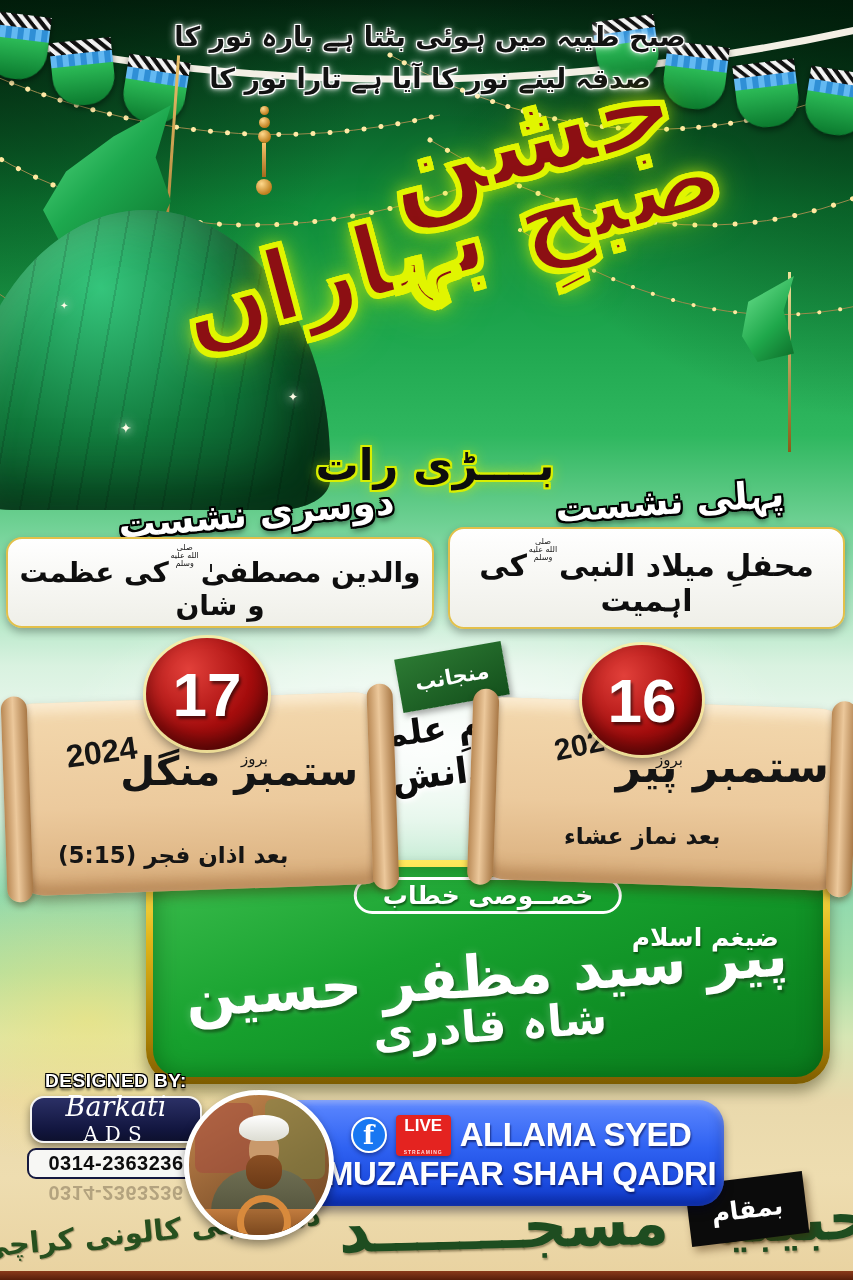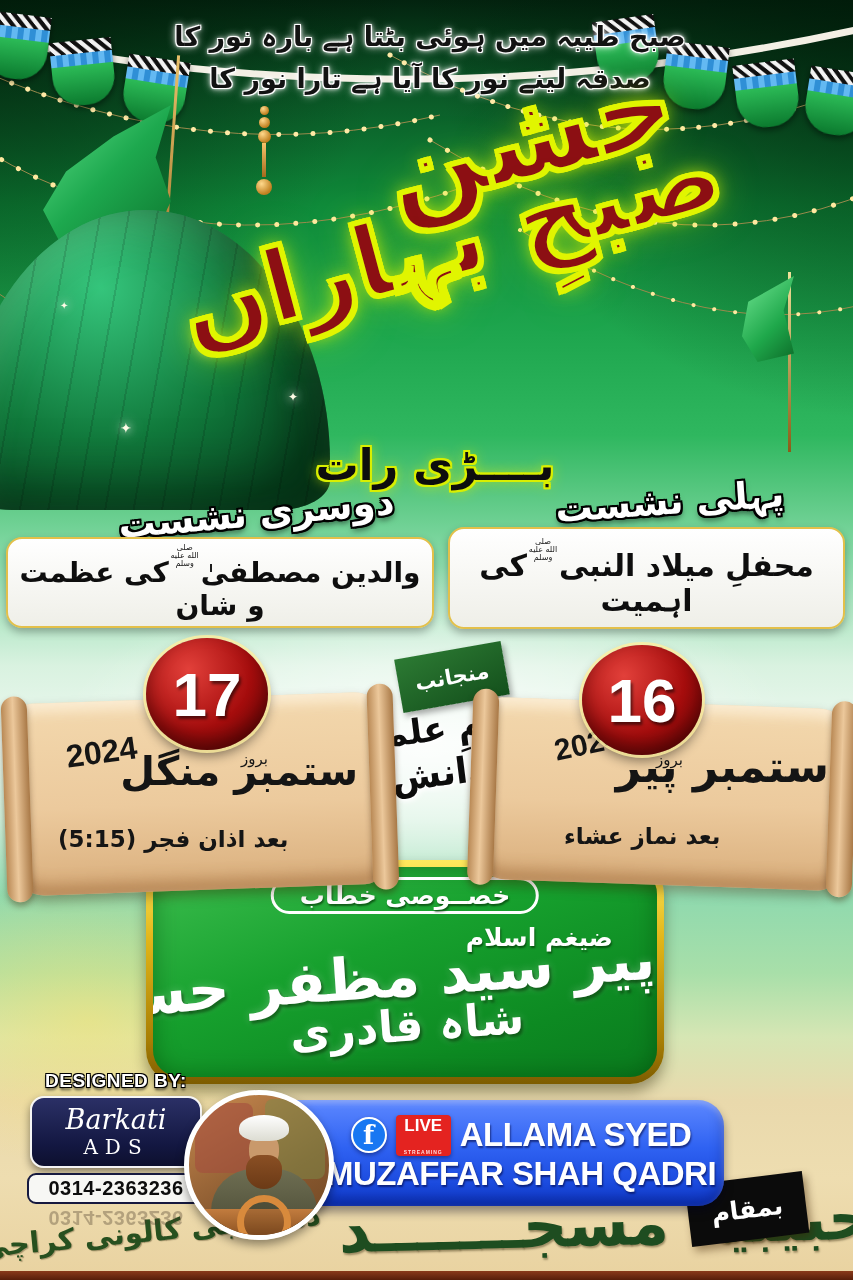--- a/index.html
+++ b/index.html
@@ -128,21 +128,21 @@
   .org-badge{position:absolute;left:398px;top:650px;width:108px;height:54px;
     background:linear-gradient(160deg,#2c7a33,#14501c);transform:rotate(-10deg);
     display:flex;align-items:center;justify-content:center;color:#fff;font-size:21px;font-weight:700;
     direction:rtl;box-shadow:2px 4px 6px rgba(0,0,0,.35);z-index:5;}
   .org-name{position:absolute;left:348px;top:708px;width:176px;text-align:center;direction:rtl;
     transform:rotate(-7deg);color:#0c0c0c;font-weight:700;line-height:1.25;z-index:5;
     text-shadow:0 0 4px #fff,0 0 6px #fff,1px 1px 0 #fff,-1px -1px 0 #fff,2px 2px 6px #fff;}
   .org-name .n1{font-size:34px;} .org-name .n2{font-size:36px;}
 
   
-  .speaker-banner{position:absolute;left:146px;top:860px;width:518px;height:224px;z-index:5;
+  .speaker-banner{position:absolute;left:146px;top:860px;width:684px;height:224px;z-index:5;
     background:linear-gradient(180deg,#ffe95e,#e2b619 35%,#a97f04 80%,#7d5c00);
     border-radius:34px;padding:7px;box-shadow:0 8px 14px rgba(40,30,0,.4);}
   .speaker-inner{width:100%;height:100%;border-radius:27px;position:relative;overflow:hidden;
     background:linear-gradient(160deg,#3cbd4e 0%,#17a12e 40%,#0d8a22 75%,#0a7a1e 100%);
     box-shadow:inset 0 0 24px rgba(0,60,0,.45);}
   .khitab-pill{position:absolute;left:50%;top:10px;transform:translateX(-50%);
     border:3px solid #fff;border-radius:999px;padding:1px 26px;direction:rtl;white-space:nowrap;
     color:#fff;font-size:25px;font-weight:700;text-shadow:1px 2px 2px rgba(0,40,0,.6);}
   .honorific{position:absolute;right:44px;top:56px;color:#fff;font-size:25px;font-weight:700;
     direction:rtl;text-shadow:1px 2px 2px rgba(0,40,0,.6);}
@@ -150,21 +150,21 @@
     transform:rotate(-4deg);color:#fff;line-height:1.08;
     text-shadow:2px 3px 3px rgba(0,45,0,.55),0 0 10px rgba(255,255,255,.25);}
   .speaker-name .s1{font-size:58px;font-weight:700;white-space:nowrap;}
   .speaker-name .s2{font-size:44px;font-weight:700;margin-top:-6px;}
 
   
   .designer{position:absolute;left:20px;top:1070px;width:192px;text-align:center;z-index:7;
     font-family:"Liberation Sans",sans-serif;}
   .designer .head{color:#fff;font-size:19px;font-weight:900;letter-spacing:.5px;
     text-shadow:-1px -1px 0 #000,1px -1px 0 #000,-1px 1px 0 #000,1px 1px 0 #000,0 3px 3px rgba(0,0,0,.7);}
-  .brand-box{margin:4px auto 0;width:172px;height:72px;border-radius:14px;border:2px solid #f5f5f5;
+  .brand-box{margin:4px auto 0;width:172px;height:47px;border-radius:14px;border:2px solid #f5f5f5;
     background:linear-gradient(180deg,#2b3066,#131741 70%,#0d102e);
     display:flex;flex-direction:column;align-items:center;justify-content:center;color:#fff;
     box-shadow:0 4px 8px rgba(0,0,0,.45);}
   .brand-box .brand{font-family:"DejaVu Serif",serif;font-style:italic;font-size:27px;line-height:1;}
   .brand-box .brand-sub{font-family:"DejaVu Serif",serif;font-size:20px;
     letter-spacing:7px;margin-top:2px;}
   .phone-pill{margin:5px auto 0;width:178px;height:31px;border-radius:9px;border:2px solid #16193f;
     background:#f7f7f4;display:flex;align-items:center;justify-content:center;
     color:#0d0d0d;font-size:20px;font-weight:900;letter-spacing:.5px;}
   .phone-reflect{margin-top:2px;color:#4a3c2a;font-size:20px;font-weight:900;opacity:.35;
@@ -336,21 +336,21 @@
     <div class="scroll-text" style="right:16px;top:96px;font-size:44px;">ستمبر پیر</div>
     <div class="scroll-text" style="left:84px;top:178px;font-size:23px;">بعد نماز عشاء</div>
   </div>
 
   <div class="scroll-wrap scroll-left">
     <div class="parchment"></div>
     <div class="date-circle">17</div>
     <div class="scroll-text scroll-year" style="left:52px;top:96px;font-size:32px;transform:rotate(-8deg);">2024</div>
     <div class="scroll-text" style="right:118px;top:112px;font-size:15px;font-weight:400;">بروز</div>
     <div class="scroll-text" style="right:28px;top:110px;font-size:40px;">ستمبر منگل</div>
-    <div class="scroll-text" style="left:44px;top:188px;font-size:23px;">بعد اذان فجر (5:15)</div>
+    <div class="scroll-text" style="left:44px;top:204px;font-size:23px;">بعد اذان فجر (5:15)</div>
   </div>
 
   <div class="org-badge">منجانب</div>
   <div class="org-name">
     <div class="n1">بزمِ علم و</div>
     <div class="n2">دانش</div>
   </div>
 
   <div class="speaker-banner">
     <div class="speaker-inner">

